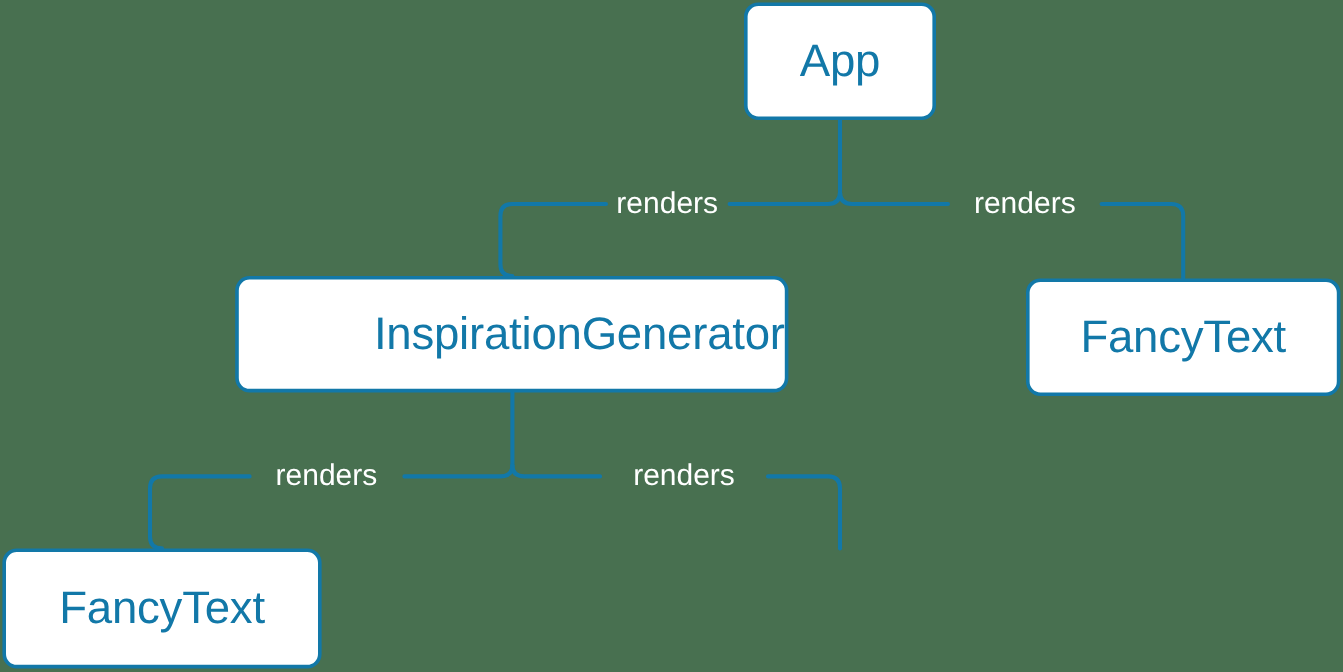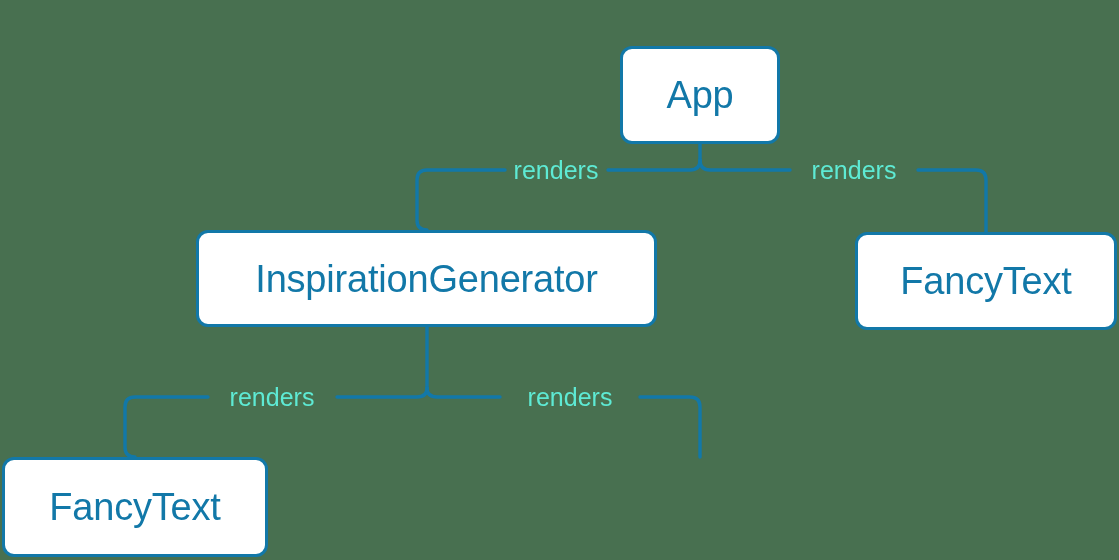--- a/index.html
+++ b/index.html
@@ -41,33 +41,33 @@
     color: #1278A8;
     font-family: "Liberation Sans", sans-serif;
     font-size: 38px;
     font-weight: 400;
     line-height: 1;
     letter-spacing: -0.2px;
     white-space: nowrap;
   }
   .edge-label {
     position: absolute;
-    color: #5eead4;
+    color: #ffffff;
     font-family: "Liberation Sans", sans-serif;
     font-size: 25px;
     font-weight: 400;
     line-height: 1;
     white-space: nowrap;
     transform: translate(-50%, -50%);
     z-index: 3;
   }
 
   
-  #node-app        { left: 620px; top: 2px;   width: 160px; height: 98px; margin-top: 44px; }
-  #node-inspgen    { left: 196px; top: 230px; width: 461px; height: 97px; }
+  #node-app        { left: 620px; top: 2px;   width: 160px; height: 98px; }
+  #node-inspgen    { left: 196px; top: 230px; width: 461px; height: 97px; justify-content: flex-end; }
   #node-fancy-right{ left: 855px; top: 232px; width: 262px; height: 98px; }
   #node-fancy-left { left: 2px;   top: 457px; width: 266px; height: 100px; }
   #node-copyright  { left: 568px; top: 457px; width: 264px; height: 100px; }
 </style>
 </head>
 <body>
 
 <div id="stage">
 
   <svg id="edges" viewBox="0 0 1119 560" width="1119" height="560" fill="none" xmlns="http://www.w3.org/2000/svg">

